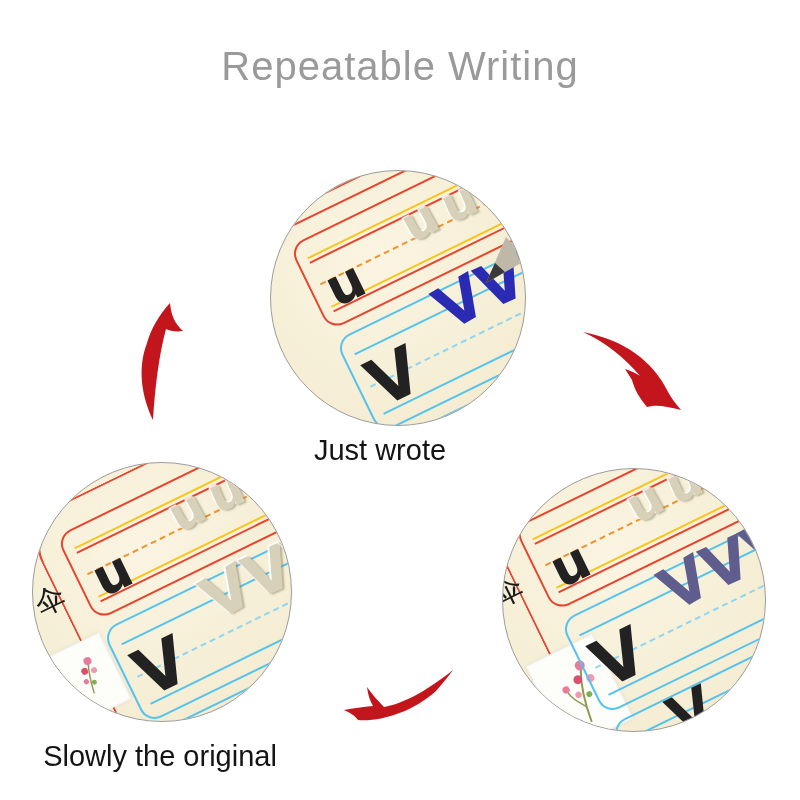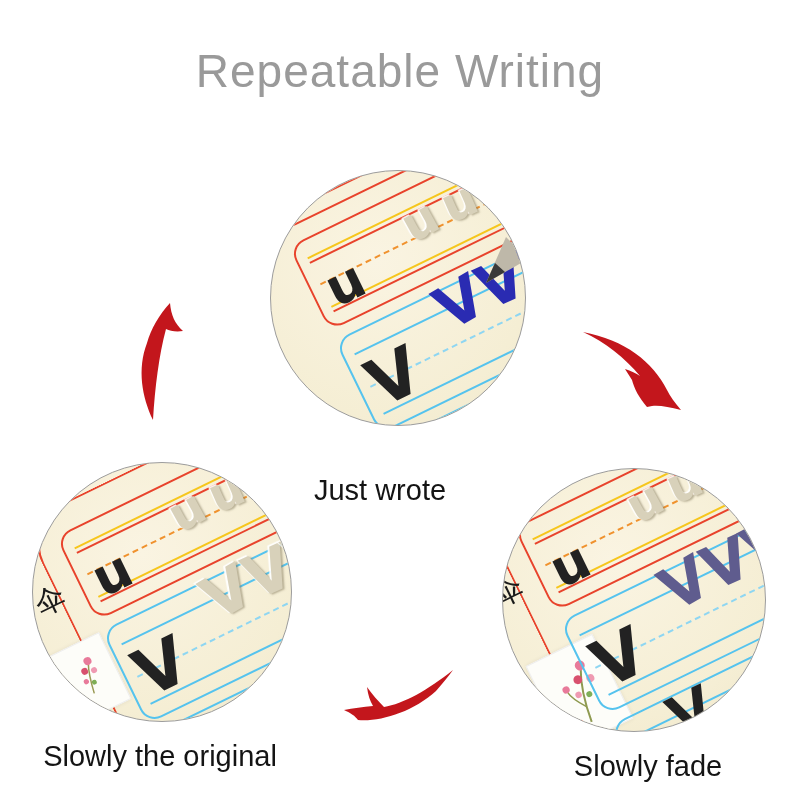--- a/index.html
+++ b/index.html
@@ -5,23 +5,23 @@
   :root{
     --arrow-red:#c3161c; --paper:#f7f0d6; --red-line:#e8432c; --yellow-line:#f6c61c;
     --orange-dash:#f0922e; --blue-line:#55c3ee; --blue-dash:#8ed6f2;
     --ink:#2a2bb2; --fade:#5f5c8e; --trace:#d8d1ba; --title-gray:#9a9a9a; --label-black:#141414;
   }
   html,body{margin:0;padding:0;}
   body{width:800px;height:800px;background:#ffffff;overflow:hidden;
        font-family:"Liberation Sans",sans-serif;}
   .canvas{position:relative;width:800px;height:800px;}
   .title{position:absolute;top:44px;left:0;width:800px;text-align:center;
-         font-size:46px;font-weight:400;letter-spacing:1px;color:var(--title-gray);}
+         font-size:40px;font-weight:400;letter-spacing:1px;color:var(--title-gray);}
   .stage-label{position:absolute;font-size:29px;color:var(--label-black);text-align:center;}
-  .lbl-top{top:434px;left:250px;width:260px;margin-top:40px;}
+  .lbl-top{top:434px;left:250px;width:260px;}
   .lbl-bl{top:740px;left:30px;width:260px;}
   .lbl-br{top:750px;left:518px;width:260px;}
 
   .circle{position:absolute;border-radius:50%;overflow:hidden;border:1px solid #9c9c9c;
           background:radial-gradient(circle at 42% 35%, #faf4e2 0%, #f5eed4 70%, #efe7ca 100%);}
   .c-top{left:270px;top:170px;width:254px;height:254px;}
   .c-bl{left:32px;top:462px;width:258px;height:258px;}
   .c-br{left:502px;top:468px;width:262px;height:262px;}
 
   .page{position:absolute;width:640px;height:460px;transform:rotate(-26deg);transform-origin:0 0;}
@@ -206,21 +206,20 @@
         <span class="glyph tr tr-v tv3">V</span>
 
       </div>
       <div class="row row-v-partial">
         <div class="bline p18"></div>
         <div class="dash-b p54"></div>
         <span class="glyph next-v">V</span>
       </div>
     </div>
   </div>
-  <div class="stage-label lbl-br">Slowly fade</div>
 
   <svg class="arrow ar-right" width="135" height="140" viewBox="0 0 135 140">
     <path fill="var(--arrow-red)" d="M10,42 C52,50 80,72 94,100 C97,106 102,113 108,120 C96,117 86,115 79,116 L74,117 C66,108 61,98 59,90 L52,79 C58,81 63,83 67,86 C52,68 32,52 10,42 Z"></path>
   </svg>
   <svg class="arrow ar-left" width="85" height="135" viewBox="0 0 85 135">
     <path fill="var(--arrow-red)" d="M31,127 C20,104 15,76 25,50 C29,36 37,22 48,10 C49,22 53,31 61,38 C54,39 48,38 44,36 C37,62 33,94 31,127 Z"></path>
   </svg>
   <svg class="arrow ar-bottom" width="140" height="75" viewBox="0 0 140 75">
     <path fill="var(--arrow-red)" d="M125,10 C100,30 75,44 56,47 C50,41 44,34 39,27 C40,35 42,41 45,46 C35,47 25,48 16,50 C23,53 27,56 30,60 C52,62 85,52 108,31 C114,24 120,17 125,10 Z"></path>
   </svg>

